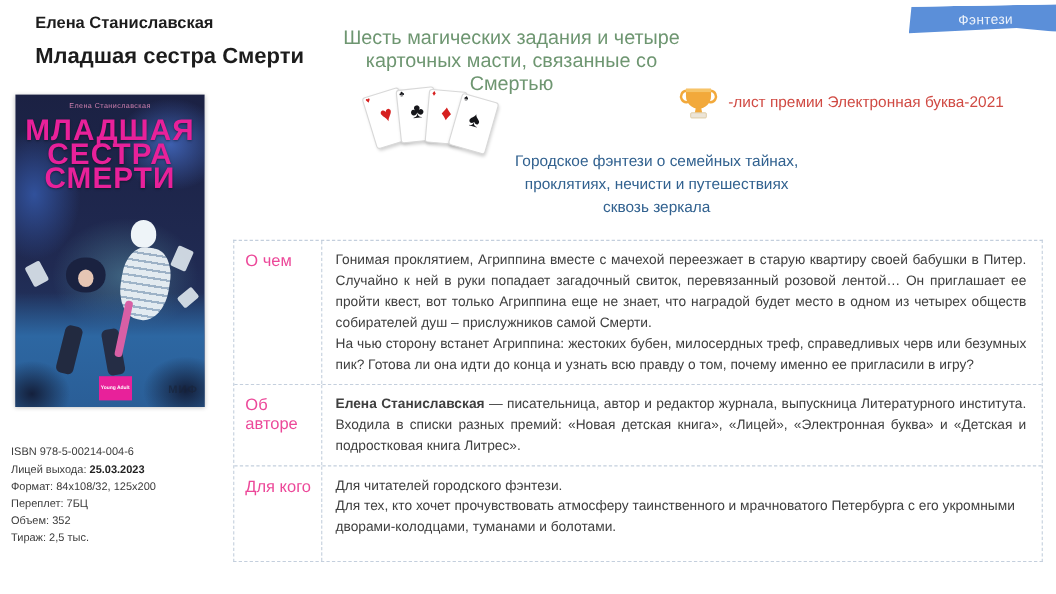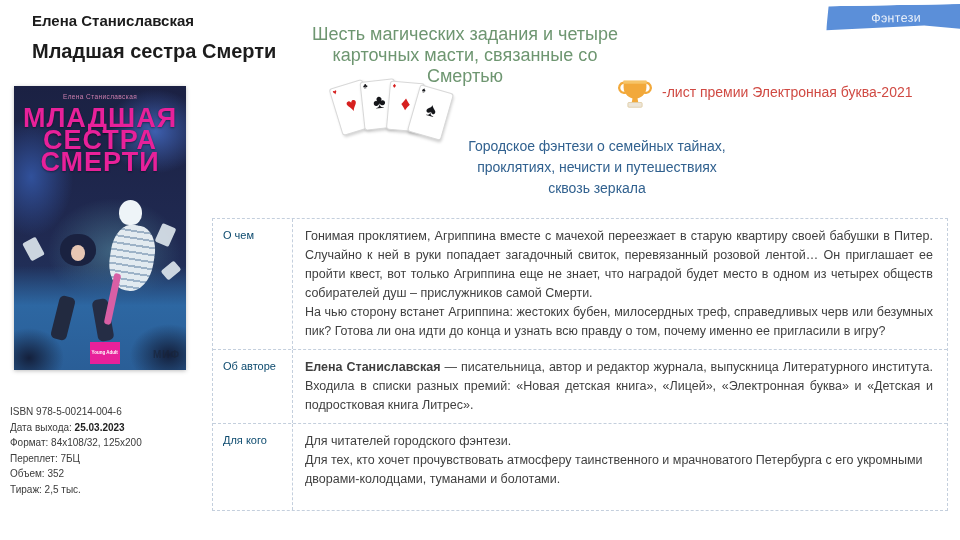--- a/index.html
+++ b/index.html
@@ -98,21 +98,21 @@
 
   
   .meta-list{left:10px;top:404px;width:200px;font-size:10px;line-height:15.6px;color:#3b3b3b;}
   .meta-list b{font-weight:bold;color:#222;text-align:right;}
 
   
   .info-table{left:212px;top:218px;width:736px;border:1px dashed #c4cfdd;box-sizing:border-box;}
   .info-row{display:flex;}
   .info-row + .info-row{border-top:1px dashed #c4cfdd;}
   .info-label{width:80px;flex:0 0 80px;border-right:1px dashed #c4cfdd;
-    padding:10px 6px 8px 10px;font-size:11px;color:#0c4a6e;box-sizing:border-box;}
+    padding:10px 6px 8px 10px;font-size:15px;color:#ec4899;box-sizing:border-box;}
   .info-body{flex:1;padding:8px 14px 8px 12px;font-size:12.5px;line-height:19px;color:#3f3f3f;}
   .info-body.just p{text-align:justify;}
   .info-body p{margin:0;}
   .row-about{min-height:122px;}
   .row-author{min-height:64px;}
   .row-audience{min-height:86px;}
 </style>
 </head>
 <body>
 
@@ -176,21 +176,21 @@
   <div class="abs cover-author">Елена Станиславская</div>
   <div class="abs cover-title">МЛАДШАЯ
 СЕСТРА
 СМЕРТИ</div>
   <div class="abs age-badge">Young Adult</div>
   <div class="abs cover-publisher">МИФ</div>
 </div>
 
 <div class="abs meta-list">
   <div>ISBN 978-5-00214-004-6</div>
-  <div><span>Дата выхода: </span><b>25.03.2023</b></div>
+  <div><span>Лицей выхода: </span><b>25.03.2023</b></div>
   <div>Формат: 84х108/32, 125х200</div>
   <div>Переплет: 7БЦ</div>
   <div>Объем: 352</div>
   <div>Тираж: 2,5 тыс.</div>
 </div>
 
 <div class="abs info-table">
   <div class="info-row row-about">
     <div class="info-label">О чем</div>
     <div class="info-body just">

